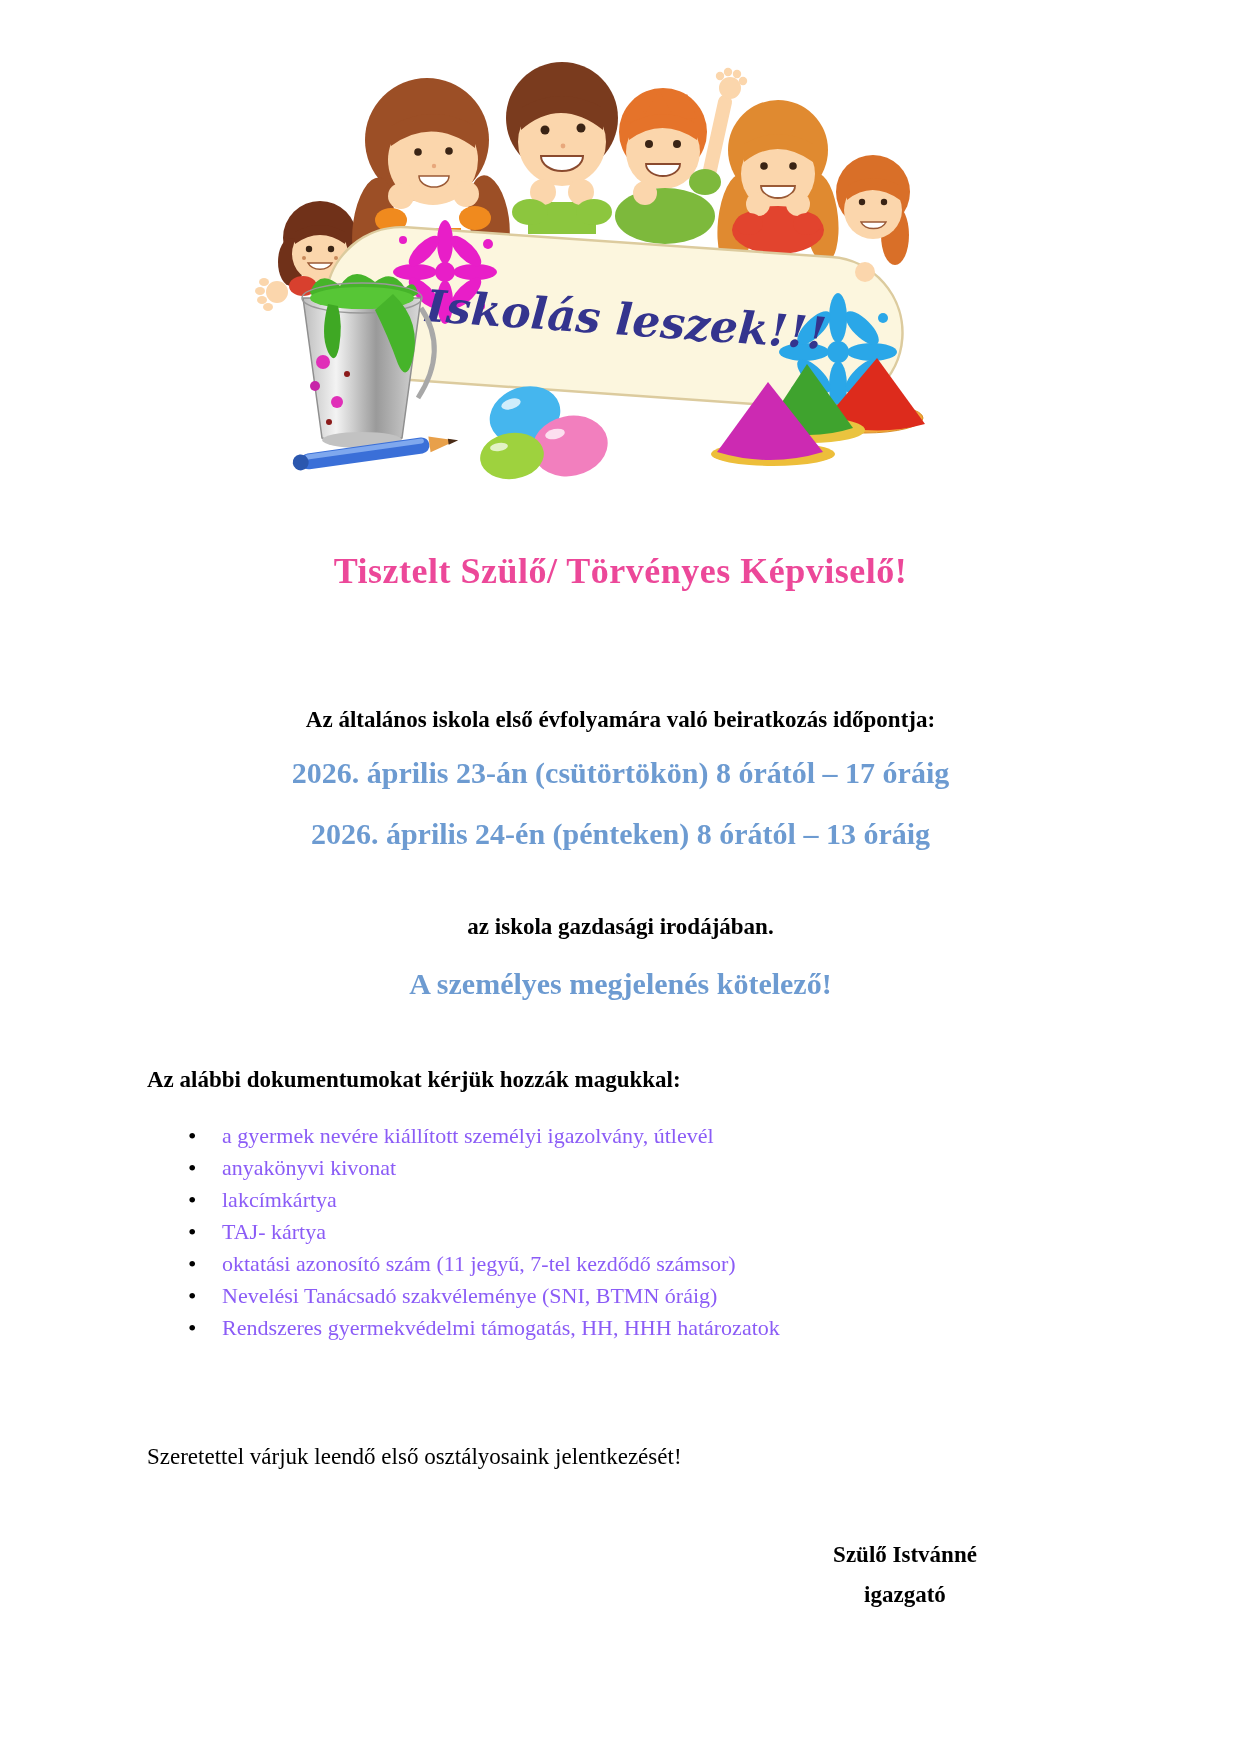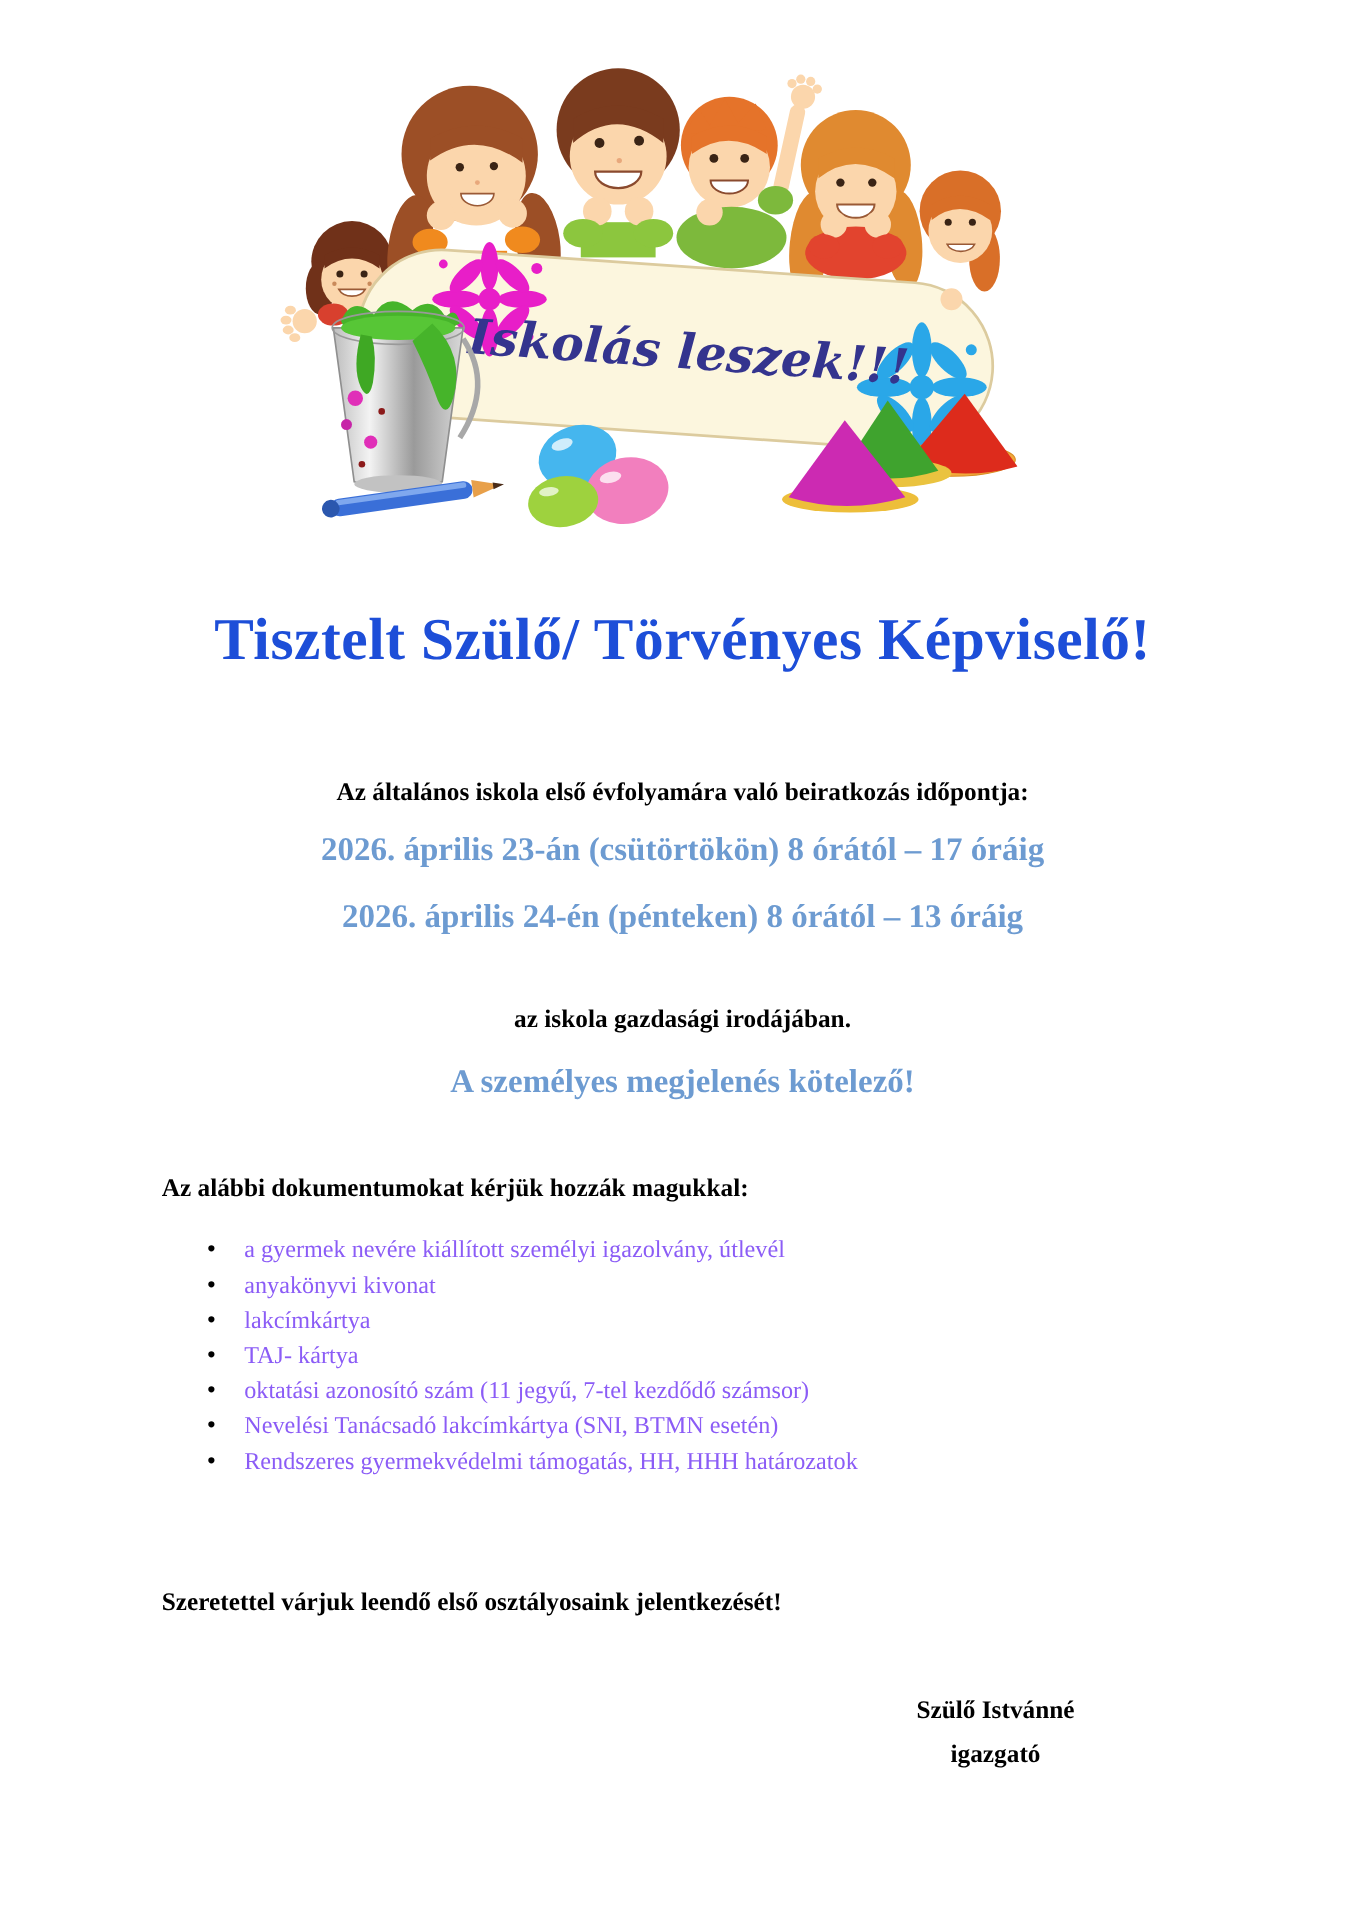--- a/index.html
+++ b/index.html
@@ -17,22 +17,22 @@
     width:700px; height:450px;
   }
   .illustration svg { width:100%; height:100%; display:block; }
 
   .center-band {
     position:absolute; left:0; width:1241px;
     text-align:center; color:#000;
   }
   .heading {
     top:550px;
-    font-size:54px; font-weight:bold;
-    color:#1d4ed8;
+    font-size:36px; font-weight:bold;
+    color:#ec4899;
     letter-spacing:0.5px;
   }
   .intro-line   { top:707px; font-size:23px; font-weight:bold; }
   .date-line    { font-size:30px; font-weight:bold; color:#6D9BD1; }
   .date-1       { top:756px; }
   .date-2       { top:817px; }
   .location-line{ top:870px; font-size:23px; font-weight:bold;margin-top:44px; }
   .notice-line  { top:967px; font-size:30px; font-weight:bold; color:#6D9BD1; }
 
   .docs-title {
@@ -49,21 +49,21 @@
     content:"\2022";
     position:absolute; left:-34px; top:0;
     font-size:24px; color:#000;
   }
   .decision-line {
     position:absolute; left:147px; top:1391px;
     font-size:22px; color:#000;
   }
   .welcome-line {
     position:absolute; left:147px; top:1444px;
-    font-size:23px; font-weight:bold; color:#000;
+    font-size:23px; font-weight:normal; color:#000;
   }
   .signature {
     position:absolute; left:755px; top:1535px; width:300px;
     text-align:center; font-size:23px; font-weight:bold;
     color:#000; line-height:40px;
   }
   .banner-text {
     font-family:"DejaVu Serif", serif;
     font-style:italic; font-weight:bold;
   }
@@ -269,21 +269,21 @@
 
   <div class="center-band notice-line">A személyes megjelenés kötelező!</div>
 
   <div class="docs-title">Az alábbi dokumentumokat kérjük hozzák magukkal:</div>
   <ul class="docs-list">
     <li>a gyermek nevére kiállított személyi igazolvány, útlevél</li>
     <li>anyakönyvi kivonat</li>
     <li>lakcímkártya</li>
     <li>TAJ- kártya</li>
     <li>oktatási azonosító szám (11 jegyű, 7-tel kezdődő számsor)</li>
-    <li>Nevelési Tanácsadó lakcímkártya (SNI, BTMN esetén)</li>
+    <li>Nevelési Tanácsadó szakvéleménye (SNI, BTMN óráig)</li>
     <li>Rendszeres gyermekvédelmi támogatás, HH, HHH határozatok</li>
   </ul>
 
   <div class="welcome-line">Szeretettel várjuk leendő első osztályosaink jelentkezését!</div>
 
   <div class="signature">
     <div>Szülő Istvánné</div>
     <div>igazgató</div>
   </div>
 

